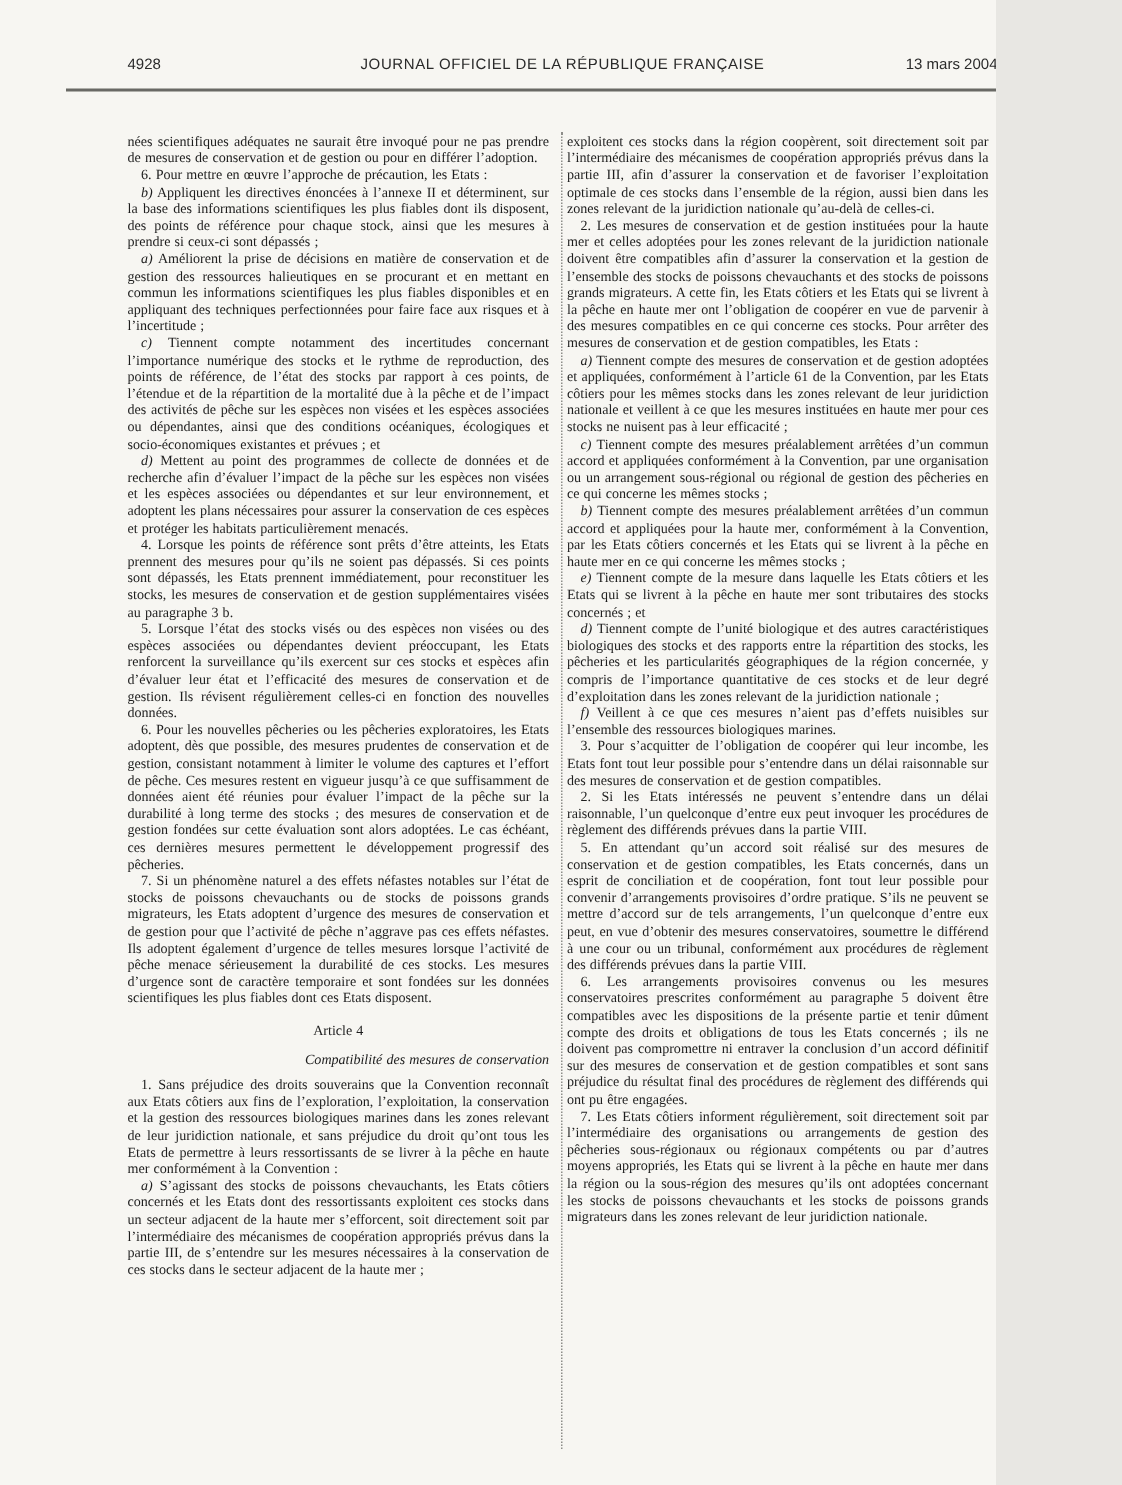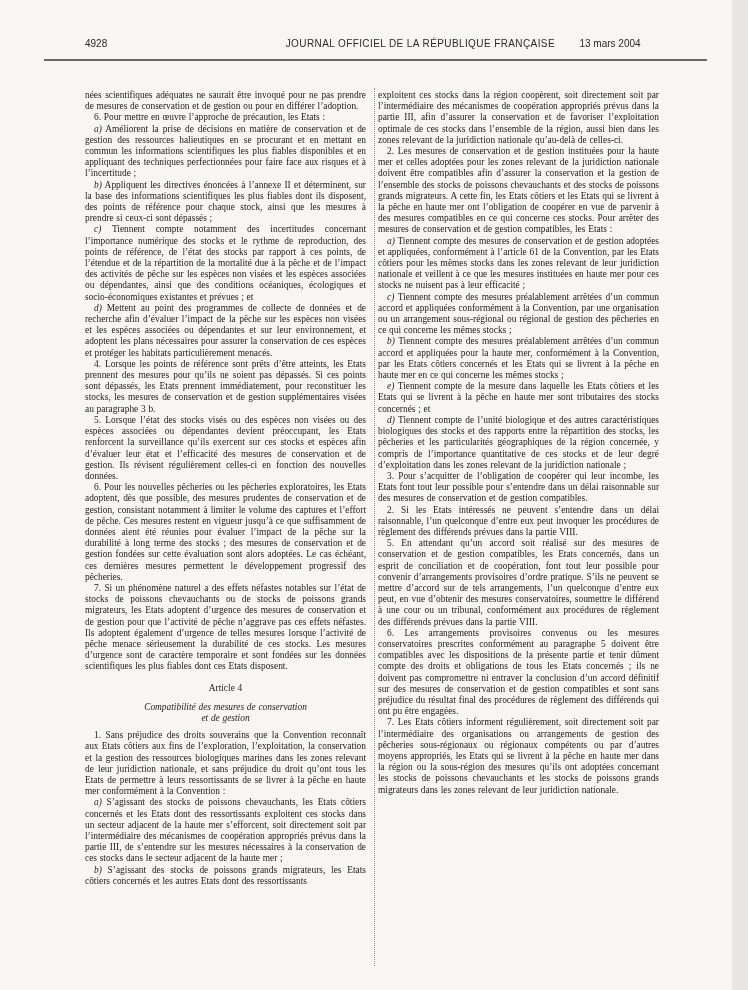--- a/index.html
+++ b/index.html
@@ -1,40 +1,40 @@
 <!DOCTYPE html>
 <html><head>
 <meta charset="utf-8">
 <style>
   html, body { margin: 0; padding: 0; background: #e8e7e3; }
   .page {
     position: relative;
-    width: 732px;
+    width: 664px;
     height: 990px;
     background: #f7f6f2;
     color: #1d1d1d;
     font-family: "Liberation Serif", "DejaVu Serif", serif;
     overflow: hidden;
   }
   
   .header {
     position: absolute;
     top: 38px;
     left: 85px;
     width: 580px;
     display: flex;
     justify-content: space-between;
     align-items: baseline;
     font-family: "Liberation Sans", "DejaVu Sans", sans-serif;
     font-size: 10px;
     color: #2a2a2a;
   }
   .header .page-number { width: 110px; text-align: left; }
-  .header .journal-title { flex: 1; text-align: right; letter-spacing: 0.4px; }
-  .header .issue-date { width: 110px; text-align: center; }
+  .header .journal-title { flex: 1; text-align: center; letter-spacing: 0.4px; }
+  .header .issue-date { width: 110px; text-align: right; }
   .header-rule {
     position: absolute;
     top: 59px;
     left: 44px;
     width: 663px;
     height: 0;
     border-top: 2px solid #50504c;
     opacity: 0.85;
   }
   
@@ -62,66 +62,65 @@
     border-left: 1px dotted #8d8d89;
   }
   p.para { margin: 0; text-indent: 9px; }
   p.para.no-indent { text-indent: 0; }
   .article-heading {
     text-align: center;
     text-indent: 0;
     margin: 10px 0 8px 0;
   }
   .article-subtitle {
-    text-align: center;
+    text-align: right;
     font-style: italic;
     margin: 0 0 6px 0;
   }
 </style>
 </head>
 <body>
 
 <div class="page">
 
   <div class="header">
     <span class="page-number">4928</span>
     <span class="journal-title">JOURNAL OFFICIEL DE LA RÉPUBLIQUE FRANÇAISE</span>
     <span class="issue-date">13 mars 2004</span>
   </div>
   <div class="header-rule"></div>
 
   <div class="columns">
     <div class="col" id="col-left">
         <p class="para no-indent">nées scientifiques adéquates ne saurait être invoqué pour ne pas prendre de mesures de conservation et de gestion ou pour en différer l’adoption.</p>
         <p class="para">6. Pour mettre en œuvre l’approche de précaution, les Etats :</p>
+        <p class="para"><i>b)</i> Appliquent les directives énoncées à l’annexe II et déterminent, sur la base des informations scientifiques les plus fiables dont ils disposent, des points de référence pour chaque stock, ainsi que les mesures à prendre si ceux-ci sont dépassés ;</p>
         <p class="para"><i>a)</i> Améliorent la prise de décisions en matière de conservation et de gestion des ressources halieutiques en se procurant et en mettant en commun les informations scientifiques les plus fiables disponibles et en appliquant des techniques perfectionnées pour faire face aux risques et à l’incertitude ;</p>
-        <p class="para"><i>b)</i> Appliquent les directives énoncées à l’annexe II et déterminent, sur la base des informations scientifiques les plus fiables dont ils disposent, des points de référence pour chaque stock, ainsi que les mesures à prendre si ceux-ci sont dépassés ;</p>
         <p class="para"><i>c)</i> Tiennent compte notamment des incertitudes concernant l’importance numérique des stocks et le rythme de reproduction, des points de référence, de l’état des stocks par rapport à ces points, de l’étendue et de la répartition de la mortalité due à la pêche et de l’impact des activités de pêche sur les espèces non visées et les espèces associées ou dépendantes, ainsi que des conditions océaniques, écologiques et socio-économiques existantes et prévues ; et</p>
         <p class="para"><i>d)</i> Mettent au point des programmes de collecte de données et de recherche afin d’évaluer l’impact de la pêche sur les espèces non visées et les espèces associées ou dépendantes et sur leur environnement, et adoptent les plans nécessaires pour assurer la conservation de ces espèces et protéger les habitats particulièrement menacés.</p>
         <p class="para">4. Lorsque les points de référence sont prêts d’être atteints, les Etats prennent des mesures pour qu’ils ne soient pas dépassés. Si ces points sont dépassés, les Etats prennent immédiatement, pour reconstituer les stocks, les mesures de conservation et de gestion supplémentaires visées au paragraphe 3 b.</p>
         <p class="para">5. Lorsque l’état des stocks visés ou des espèces non visées ou des espèces associées ou dépendantes devient préoccupant, les Etats renforcent la surveillance qu’ils exercent sur ces stocks et espèces afin d’évaluer leur état et l’efficacité des mesures de conservation et de gestion. Ils révisent régulièrement celles-ci en fonction des nouvelles données.</p>
         <p class="para">6. Pour les nouvelles pêcheries ou les pêcheries exploratoires, les Etats adoptent, dès que possible, des mesures prudentes de conservation et de gestion, consistant notamment à limiter le volume des captures et l’effort de pêche. Ces mesures restent en vigueur jusqu’à ce que suffisamment de données aient été réunies pour évaluer l’impact de la pêche sur la durabilité à long terme des stocks ; des mesures de conservation et de gestion fondées sur cette évaluation sont alors adoptées. Le cas échéant, ces dernières mesures permettent le développement progressif des pêcheries.</p>
         <p class="para">7. Si un phénomène naturel a des effets néfastes notables sur l’état de stocks de poissons chevauchants ou de stocks de poissons grands migrateurs, les Etats adoptent d’urgence des mesures de conservation et de gestion pour que l’activité de pêche n’aggrave pas ces effets néfastes. Ils adoptent également d’urgence de telles mesures lorsque l’activité de pêche menace sérieusement la durabilité de ces stocks. Les mesures d’urgence sont de caractère temporaire et sont fondées sur les données scientifiques les plus fiables dont ces Etats disposent.</p>
         <div class="article-heading">Article 4</div>
         <div class="article-subtitle">
           <div>Compatibilité des mesures de conservation</div>
-          <div>et de gestion</div>
         </div>
         <p class="para">1. Sans préjudice des droits souverains que la Convention reconnaît aux Etats côtiers aux fins de l’exploration, l’exploitation, la conservation et la gestion des ressources biologiques marines dans les zones relevant de leur juridiction nationale, et sans préjudice du droit qu’ont tous les Etats de permettre à leurs ressortissants de se livrer à la pêche en haute mer conformément à la Convention :</p>
         <p class="para"><i>a)</i> S’agissant des stocks de poissons chevauchants, les Etats côtiers concernés et les Etats dont des ressortissants exploitent ces stocks dans un secteur adjacent de la haute mer s’efforcent, soit directement soit par l’intermédiaire des mécanismes de coopération appropriés prévus dans la partie III, de s’entendre sur les mesures nécessaires à la conservation de ces stocks dans le secteur adjacent de la haute mer ;</p>
-        <p class="para"><i>b)</i> S’agissant des stocks de poissons grands migrateurs, les Etats côtiers concernés et les autres Etats dont des ressortissants</p>
       </div>
     <div class="col" id="col-right">
         <p class="para no-indent">exploitent ces stocks dans la région coopèrent, soit directement soit par l’intermédiaire des mécanismes de coopération appropriés prévus dans la partie III, afin d’assurer la conservation et de favoriser l’exploitation optimale de ces stocks dans l’ensemble de la région, aussi bien dans les zones relevant de la juridiction nationale qu’au-delà de celles-ci.</p>
         <p class="para">2. Les mesures de conservation et de gestion instituées pour la haute mer et celles adoptées pour les zones relevant de la juridiction nationale doivent être compatibles afin d’assurer la conservation et la gestion de l’ensemble des stocks de poissons chevauchants et des stocks de poissons grands migrateurs. A cette fin, les Etats côtiers et les Etats qui se livrent à la pêche en haute mer ont l’obligation de coopérer en vue de parvenir à des mesures compatibles en ce qui concerne ces stocks. Pour arrêter des mesures de conservation et de gestion compatibles, les Etats :</p>
         <p class="para"><i>a)</i> Tiennent compte des mesures de conservation et de gestion adoptées et appliquées, conformément à l’article 61 de la Convention, par les Etats côtiers pour les mêmes stocks dans les zones relevant de leur juridiction nationale et veillent à ce que les mesures instituées en haute mer pour ces stocks ne nuisent pas à leur efficacité ;</p>
         <p class="para"><i>c)</i> Tiennent compte des mesures préalablement arrêtées d’un commun accord et appliquées conformément à la Convention, par une organisation ou un arrangement sous-régional ou régional de gestion des pêcheries en ce qui concerne les mêmes stocks ;</p>
         <p class="para"><i>b)</i> Tiennent compte des mesures préalablement arrêtées d’un commun accord et appliquées pour la haute mer, conformément à la Convention, par les Etats côtiers concernés et les Etats qui se livrent à la pêche en haute mer en ce qui concerne les mêmes stocks ;</p>
         <p class="para"><i>e)</i> Tiennent compte de la mesure dans laquelle les Etats côtiers et les Etats qui se livrent à la pêche en haute mer sont tributaires des stocks concernés ; et</p>
         <p class="para"><i>d)</i> Tiennent compte de l’unité biologique et des autres caractéristiques biologiques des stocks et des rapports entre la répartition des stocks, les pêcheries et les particularités géographiques de la région concernée, y compris de l’importance quantitative de ces stocks et de leur degré d’exploitation dans les zones relevant de la juridiction nationale ;</p>
+        <p class="para"><i>f)</i> Veillent à ce que ces mesures n’aient pas d’effets nuisibles sur l’ensemble des ressources biologiques marines.</p>
         <p class="para">3. Pour s’acquitter de l’obligation de coopérer qui leur incombe, les Etats font tout leur possible pour s’entendre dans un délai raisonnable sur des mesures de conservation et de gestion compatibles.</p>
         <p class="para">2. Si les Etats intéressés ne peuvent s’entendre dans un délai raisonnable, l’un quelconque d’entre eux peut invoquer les procédures de règlement des différends prévues dans la partie VIII.</p>
         <p class="para">5. En attendant qu’un accord soit réalisé sur des mesures de conservation et de gestion compatibles, les Etats concernés, dans un esprit de conciliation et de coopération, font tout leur possible pour convenir d’arrangements provisoires d’ordre pratique. S’ils ne peuvent se mettre d’accord sur de tels arrangements, l’un quelconque d’entre eux peut, en vue d’obtenir des mesures conservatoires, soumettre le différend à une cour ou un tribunal, conformément aux procédures de règlement des différends prévues dans la partie VIII.</p>
         <p class="para">6. Les arrangements provisoires convenus ou les mesures conservatoires prescrites conformément au paragraphe 5 doivent être compatibles avec les dispositions de la présente partie et tenir dûment compte des droits et obligations de tous les Etats concernés ; ils ne doivent pas compromettre ni entraver la conclusion d’un accord définitif sur des mesures de conservation et de gestion compatibles et sont sans préjudice du résultat final des procédures de règlement des différends qui ont pu être engagées.</p>
         <p class="para">7. Les Etats côtiers informent régulièrement, soit directement soit par l’intermédiaire des organisations ou arrangements de gestion des pêcheries sous-régionaux ou régionaux compétents ou par d’autres moyens appropriés, les Etats qui se livrent à la pêche en haute mer dans la région ou la sous-région des mesures qu’ils ont adoptées concernant les stocks de poissons chevauchants et les stocks de poissons grands migrateurs dans les zones relevant de leur juridiction nationale.</p>
       </div>
   </div>
   <div class="col-divider"></div>
 
 </div>

